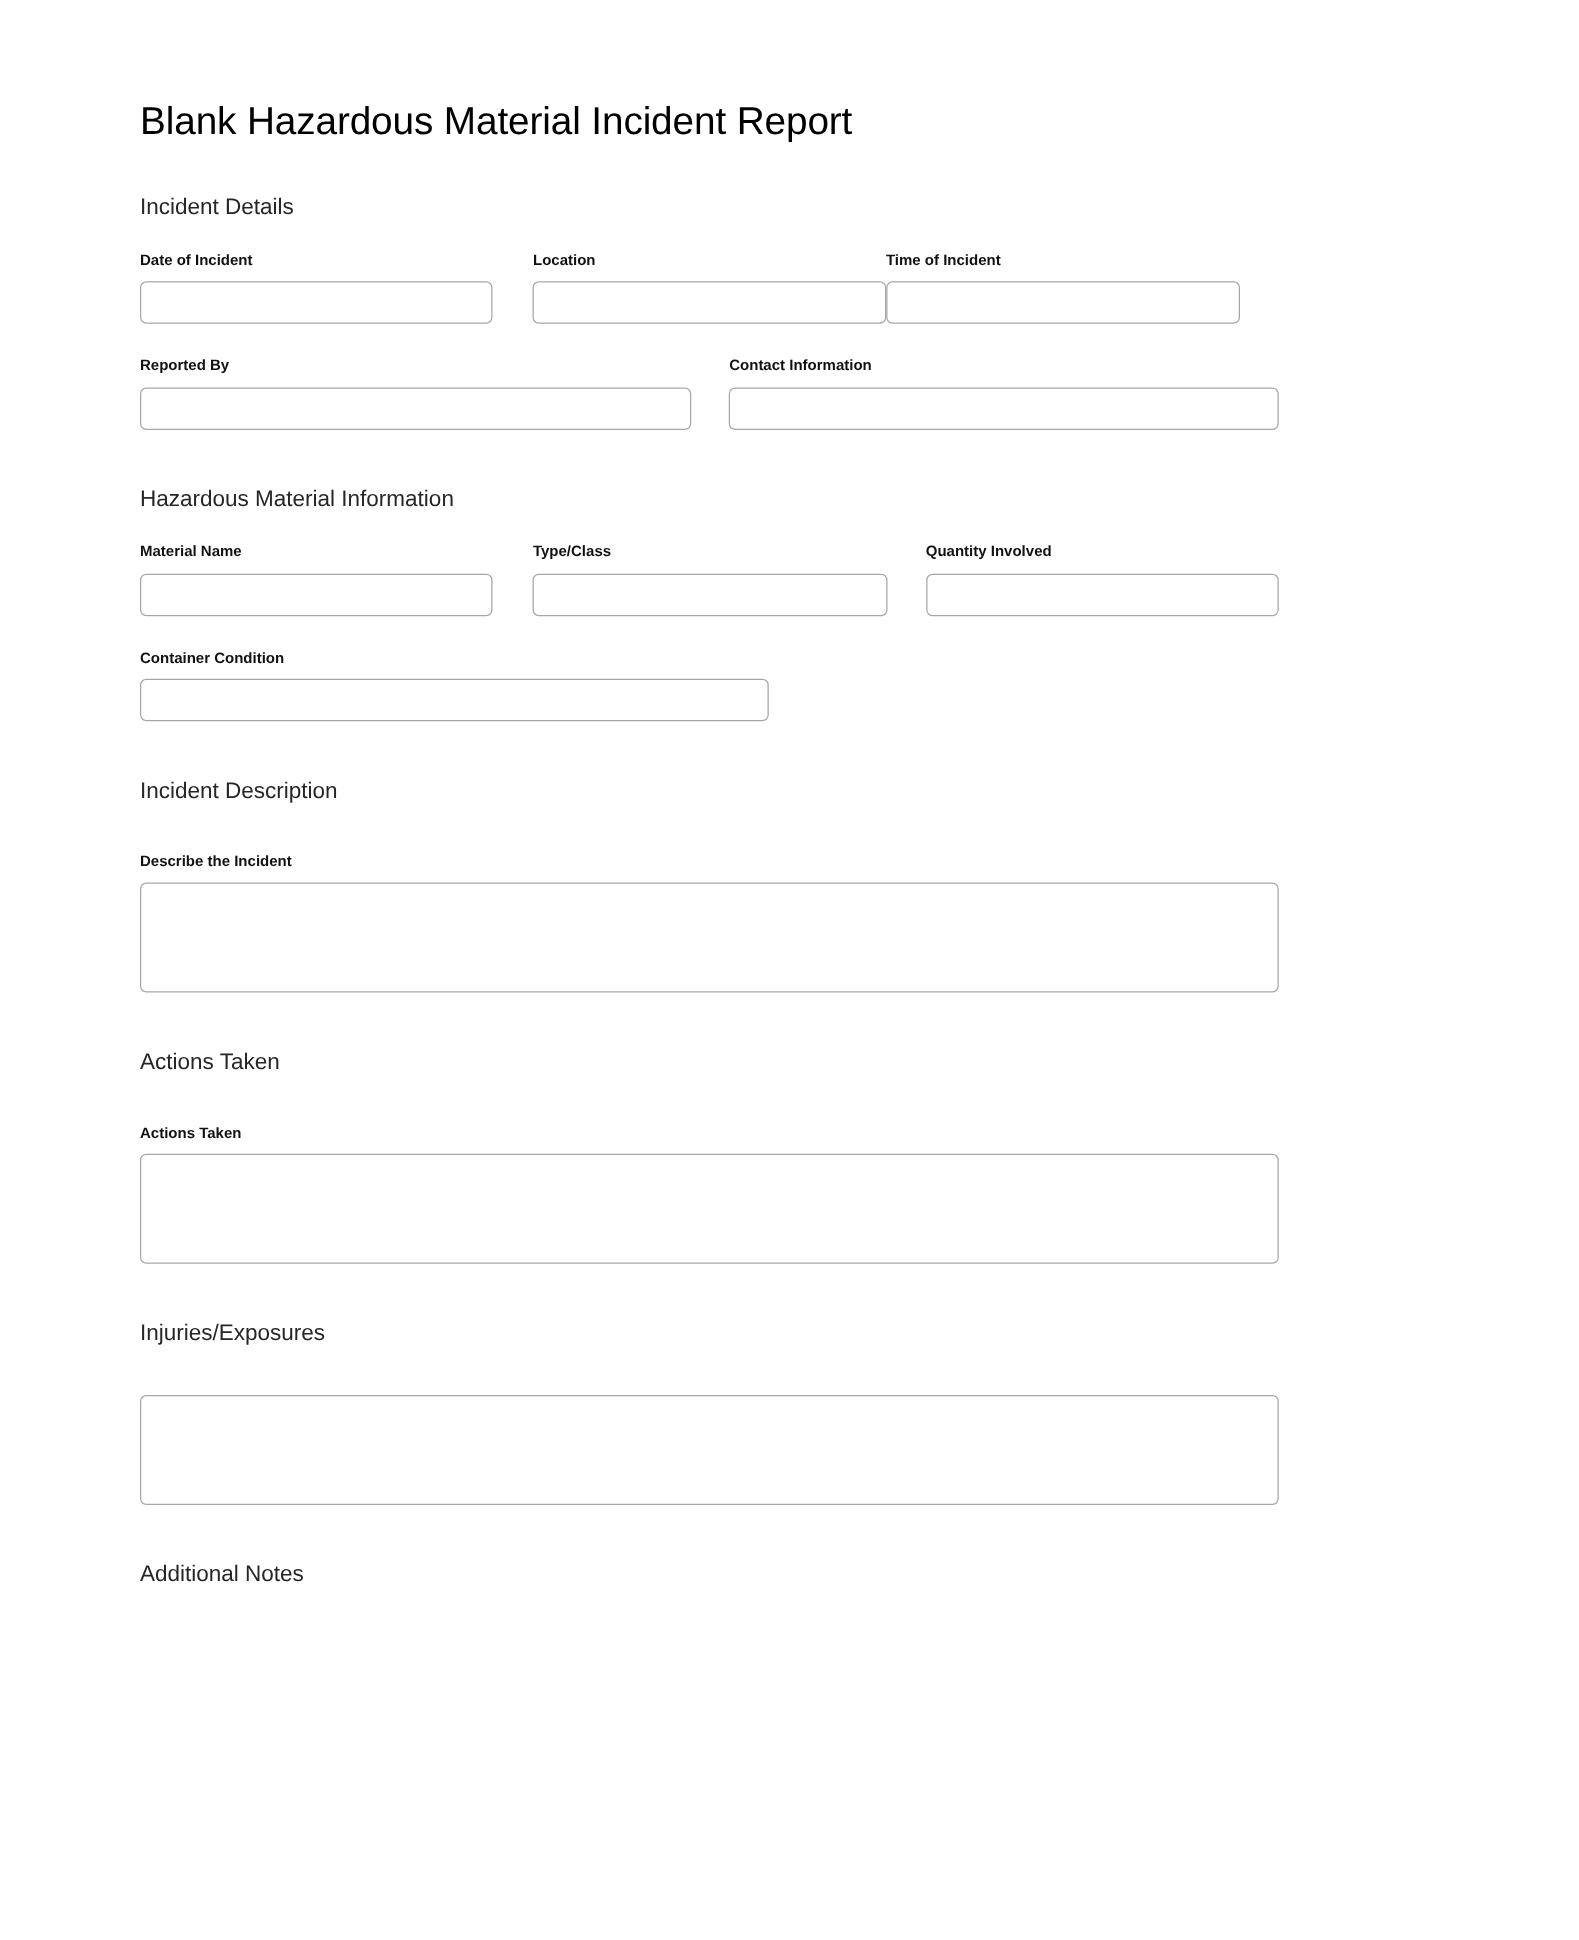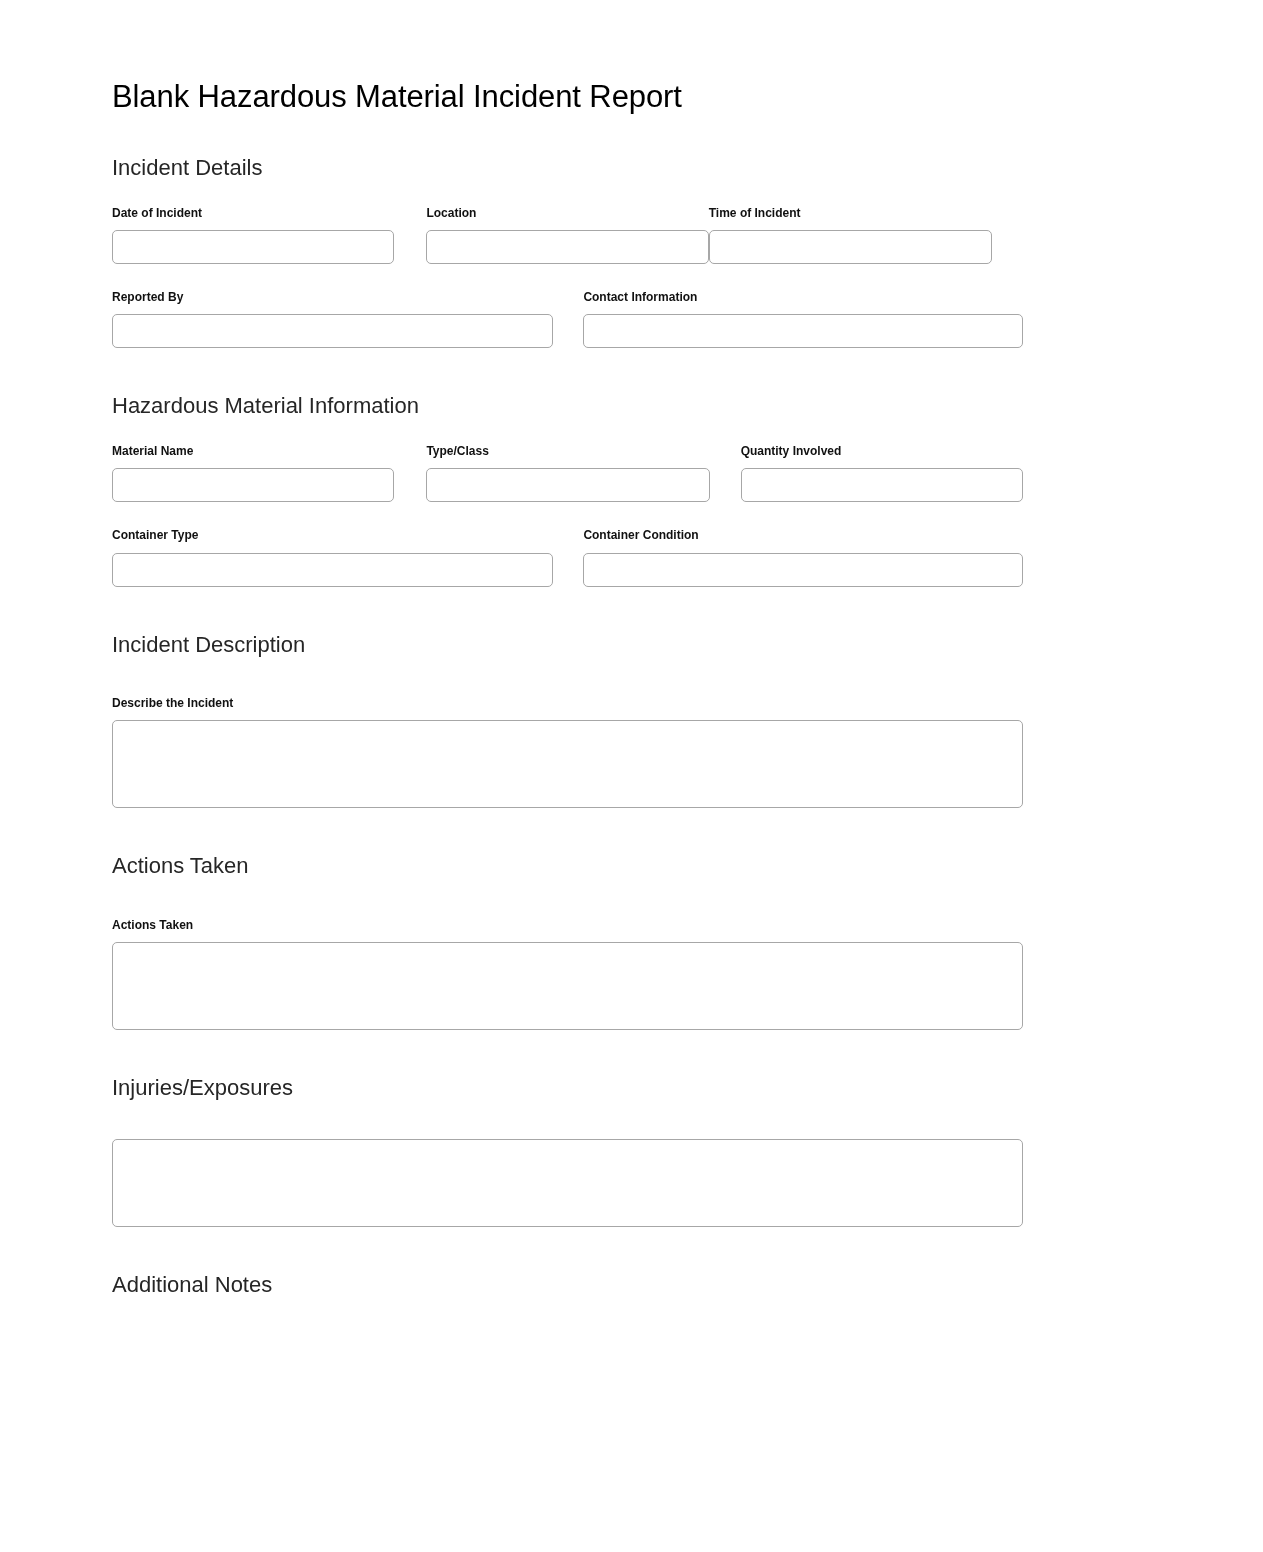--- a/index.html
+++ b/index.html
@@ -32,21 +32,21 @@
     letter-spacing: -0.1px;
     color: #000000;
     margin: 0;
     padding-top: 78px;
     line-height: 1.2;
   }
 
   .section { margin-top: 0; }
 
   .section-heading {
-    font-size: 22px;
+    font-size: 18px;
     font-weight: 400;
     color: #262626;
     margin: 0;
     line-height: 1.2;
   }
 
   
   .section.first   { margin-top: 40px; }
   .section.next    { margin-top: 45px; }
 
@@ -144,24 +144,20 @@
         <label class="field-label">Type/Class</label>
         <input class="control input-box" type="text" value="" style="">
       </div>
       <div class="col c3">
         <label class="field-label">Quantity Involved</label>
         <input class="control input-box" type="text" value="" style="">
       </div>
     </div>
 
     <div class="row cols-2">
-      <div class="col h1">
-        <label class="field-label">Container Type</label>
-        <input class="control input-box" type="text" value="" style="">
-      </div>
       <div class="col h2">
         <label class="field-label">Container Condition</label>
         <input class="control input-box" type="text" value="" style="">
       </div>
     </div>
   </div>
 
   <div class="section next">
     <h2 class="section-heading">Incident Description</h2>
     <div class="block">

